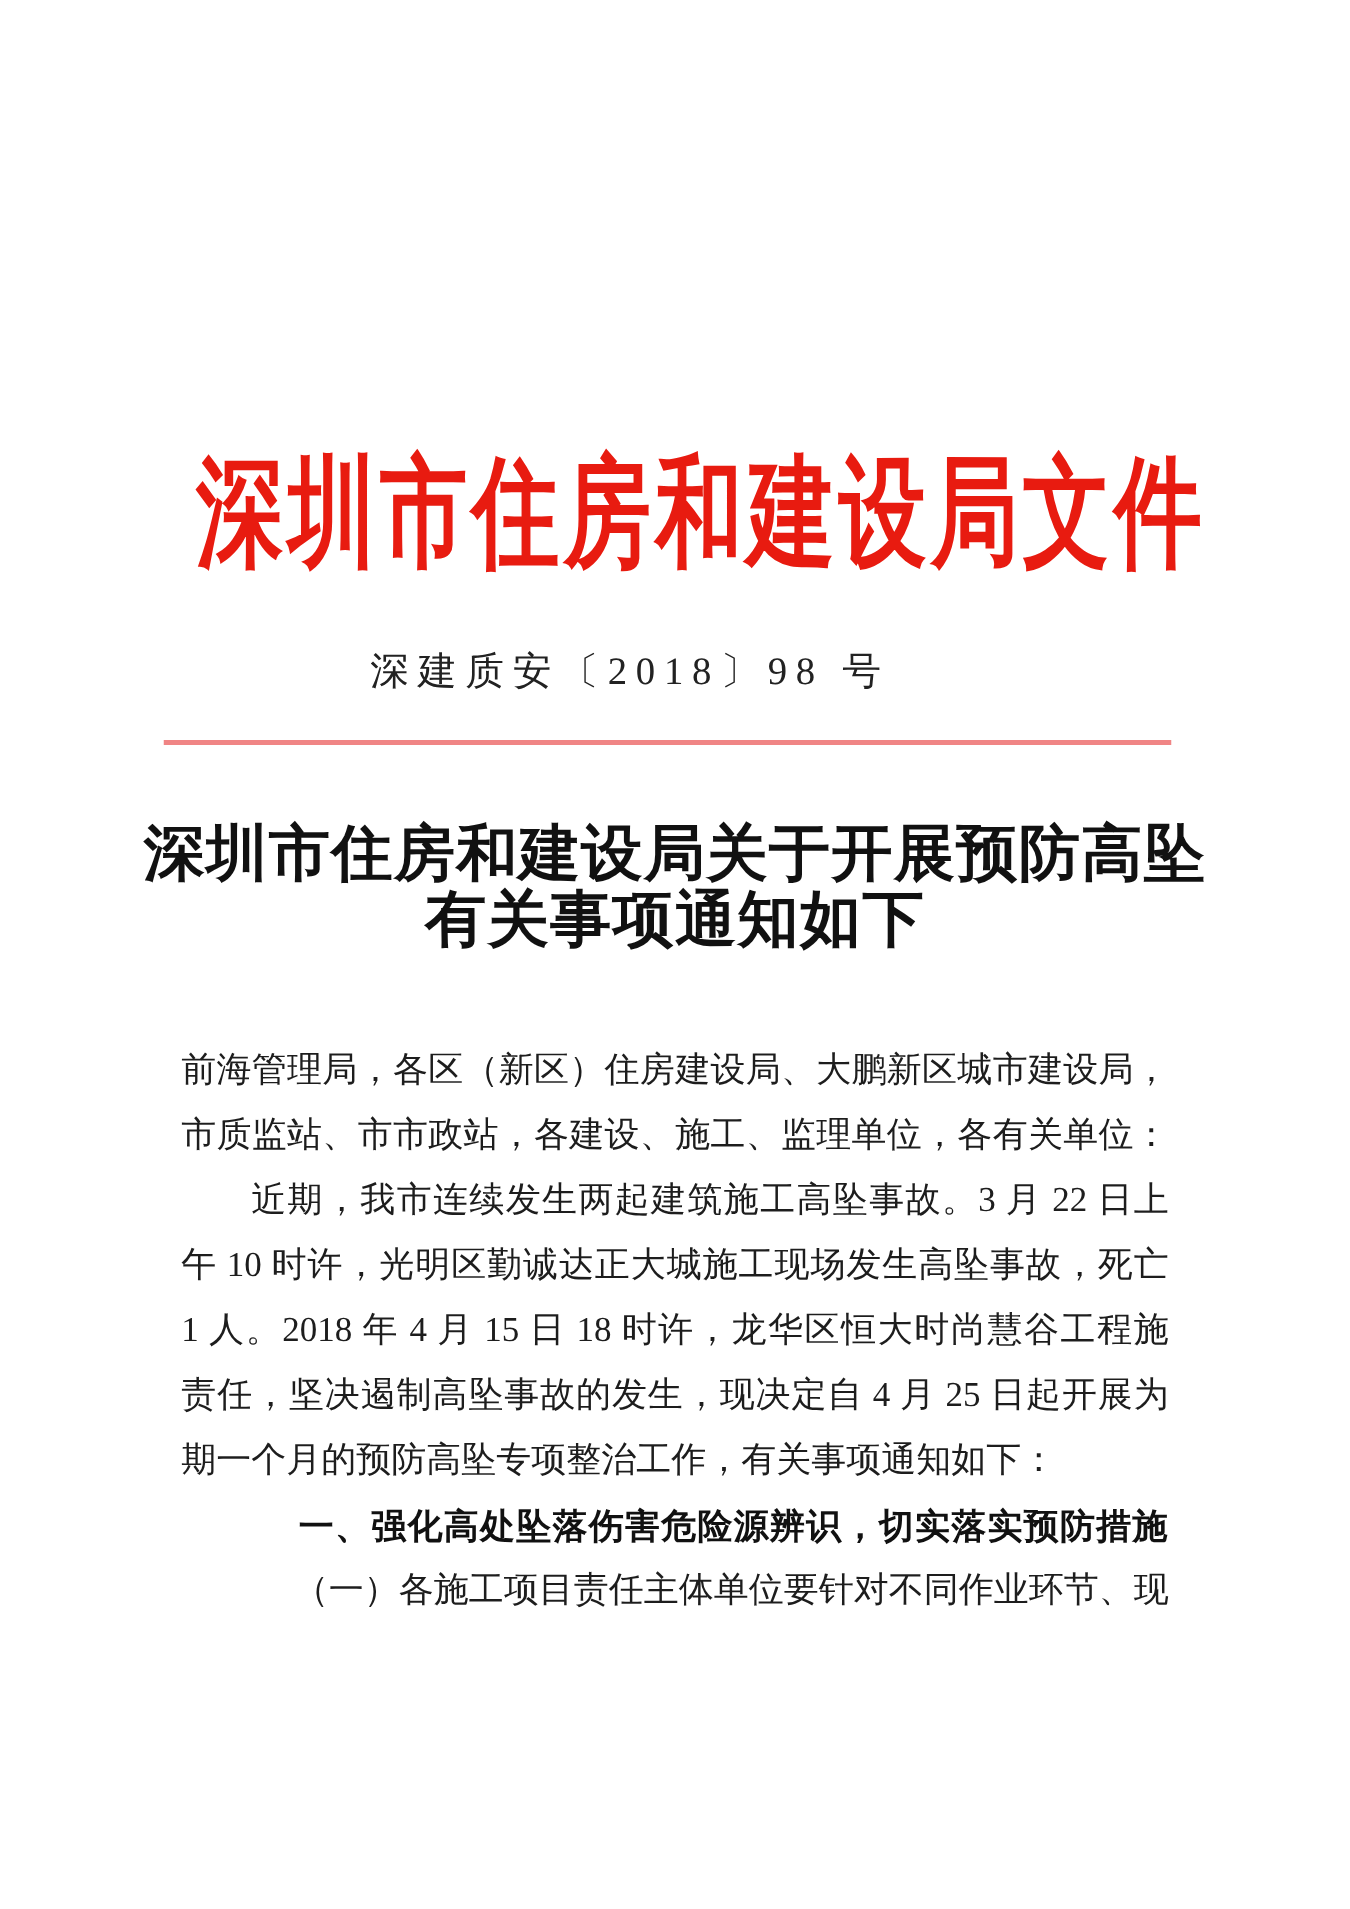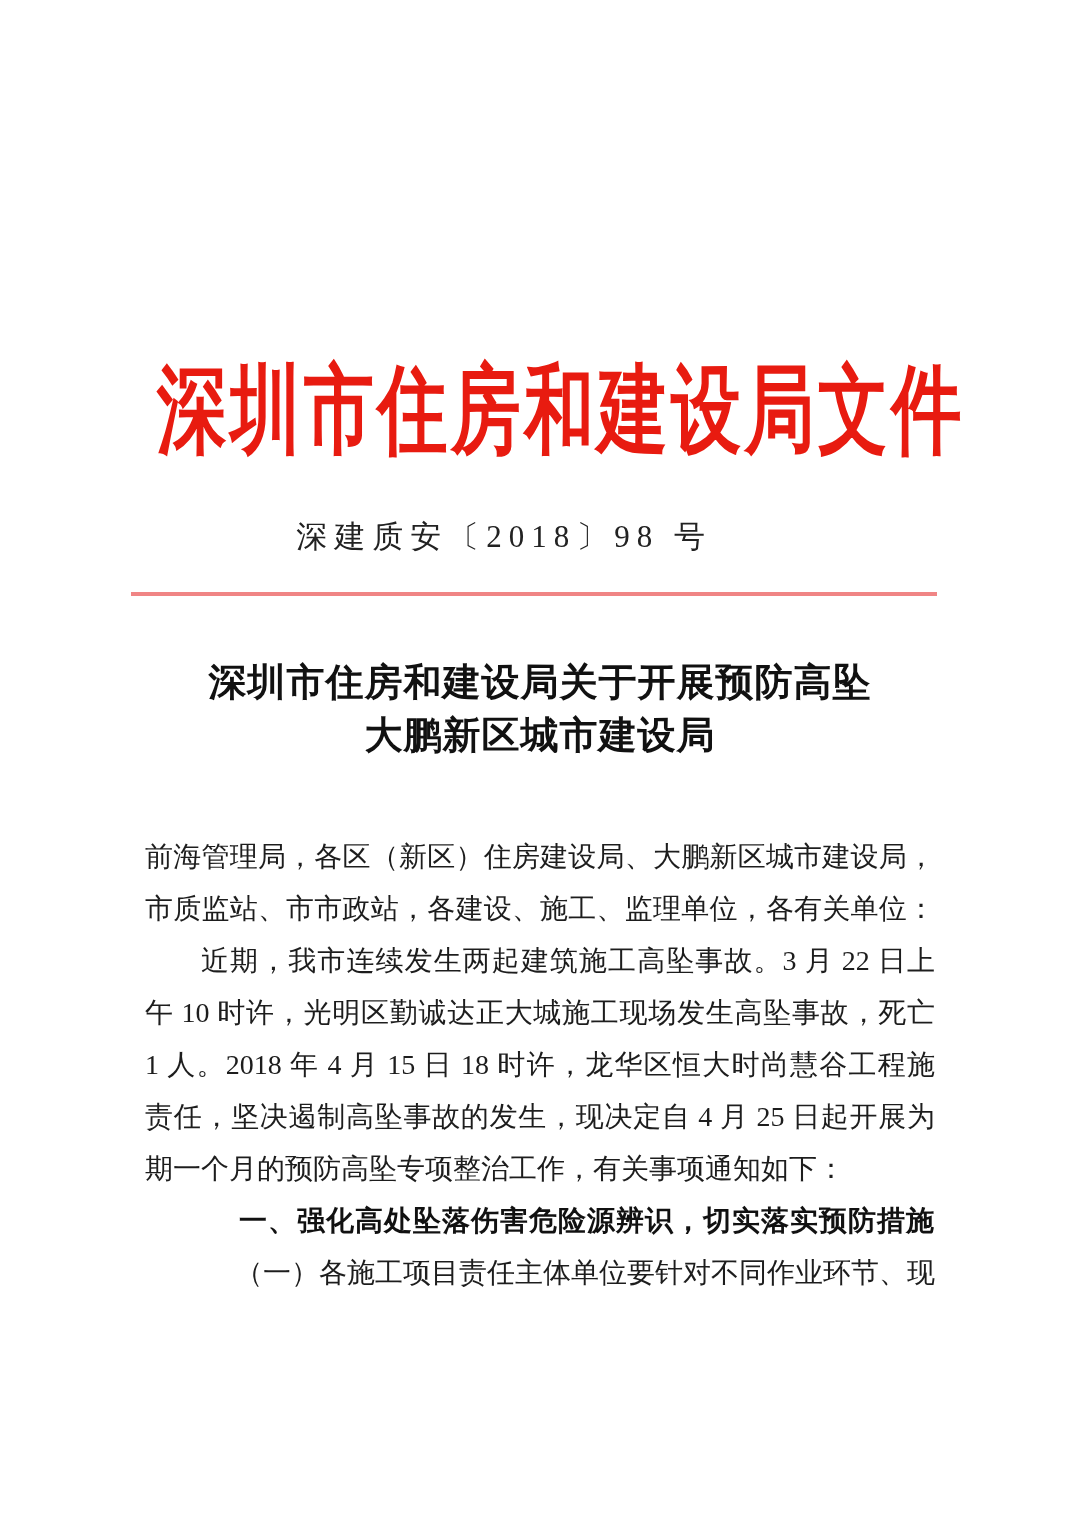--- a/index.html
+++ b/index.html
@@ -60,21 +60,21 @@
     background: #f08585;
   }
 
   
   .doc-title {
     position: absolute;
     top: 656px;
     left: 0;
     width: 1080px;
     text-align: center;
-    font-size: 38px;
+    font-size: 49px;
     font-weight: 700;
     line-height: 53px;
     color: #111111;
     letter-spacing: 1px;
   }
 
   
   .body-text {
     position: absolute;
     top: 831px;
@@ -113,21 +113,21 @@
   <div class="banner">
     <span class="banner-inner" style="color: rgb(232, 27, 16);">深圳市住房和建设局文件</span>
   </div>
 
   <div class="doc-number">深建质安〔2018〕98 号</div>
 
   <div class="divider" style="background: rgb(240, 133, 133);"></div>
 
   <div class="doc-title">
     <div>深圳市住房和建设局关于开展预防高坠</div>
-    <div>大鹏新区城市建设局</div>
+    <div>有关事项通知如下</div>
   </div>
 
   <div class="body-text">
     <div class="line fill">前海管理局，各区（新区）住房建设局、大鹏新区城市建设局，</div>
     <div class="line fill">市质监站、市市政站，各建设、施工、监理单位，各有关单位：</div>
     <div class="line fill indent">近期，我市连续发生两起建筑施工高坠事故。3 月 22 日上</div>
     <div class="line fill">午 10 时许，光明区勤诚达正大城施工现场发生高坠事故，死亡</div>
     <div class="line fill">1 人。2018 年 4 月 15 日 18 时许，龙华区恒大时尚慧谷工程施</div>
     <div class="line fill">责任，坚决遏制高坠事故的发生，现决定自 4 月 25 日起开展为</div>
     <div class="line">期一个月的预防高坠专项整治工作，有关事项通知如下：</div>

